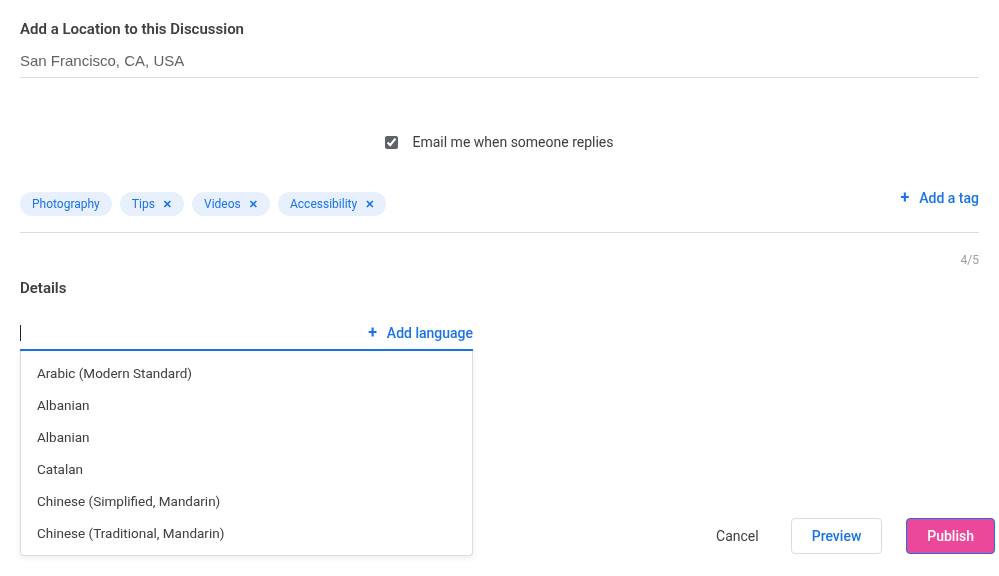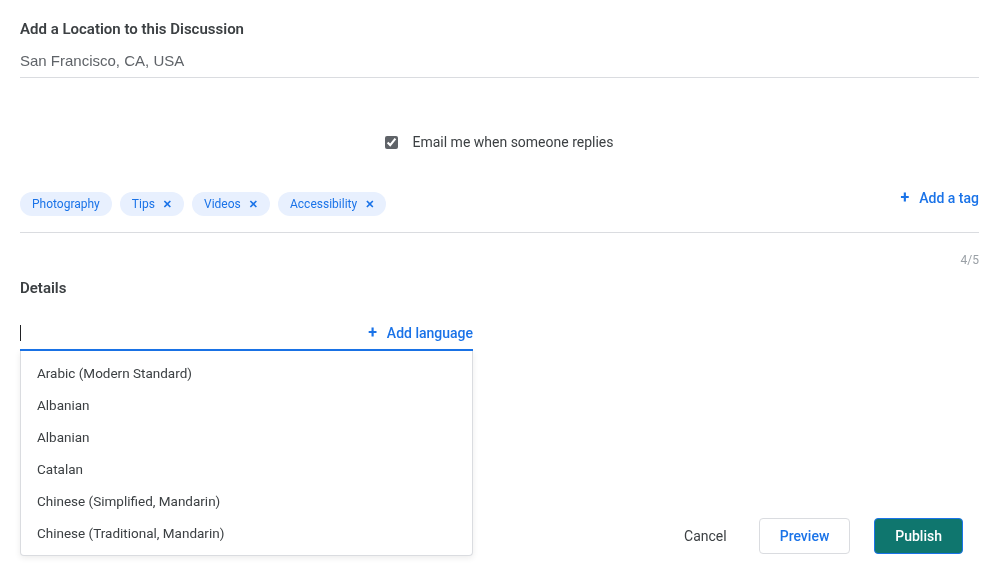--- a/index.html
+++ b/index.html
@@ -163,21 +163,21 @@
     padding: 6px 2px;
   }
   .dropdown-item {
     padding: 8px 14px;
     font-size: 13.5px;
     color: #3c4043;
     cursor: pointer;
   }
   .footer {
     position: absolute;
-    right: 36px;
+    right: 4px;
     bottom: 22px;
     display: flex;
     align-items: center;
     gap: 24px;
   }
   .btn-text {
     background: none;
     border: none;
     font-size: 14px;
     color: #3c4043;
@@ -190,21 +190,21 @@
     border: 1px solid #dadce0;
     color: #1a73e8;
     font-size: 14px;
     font-weight: 500;
     padding: 9px 20px;
     border-radius: 4px;
     cursor: pointer;
     font-family: inherit;
   }
   .btn-primary {
-    background: #0f766e;
+    background: #ec4899;
     border: 1px solid #1a73e8;
     color: #fff;
     font-size: 14px;
     font-weight: 500;
     padding: 9px 20px;
     border-radius: 4px;
     cursor: pointer;
     font-family: inherit;
   }
 </style>

